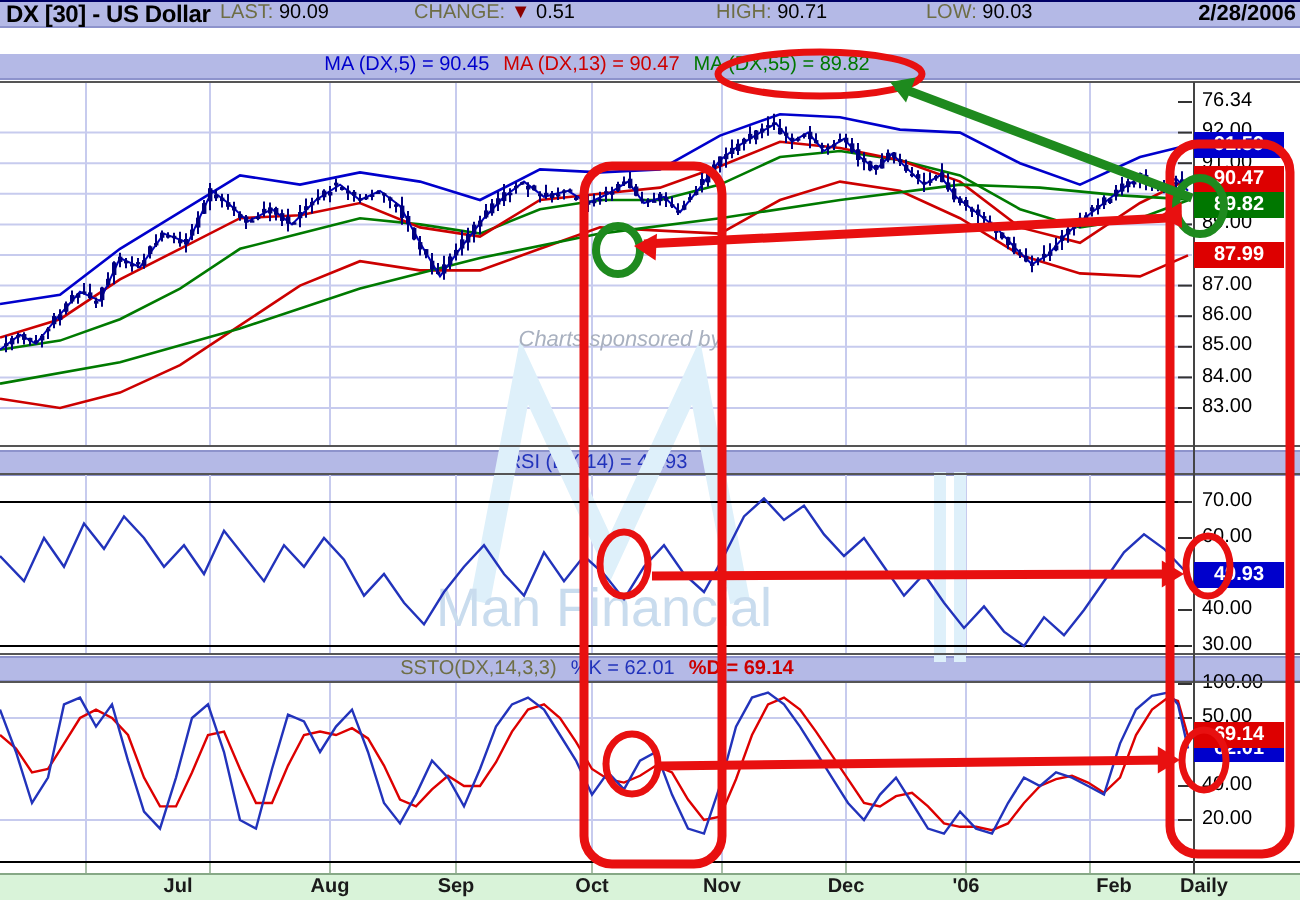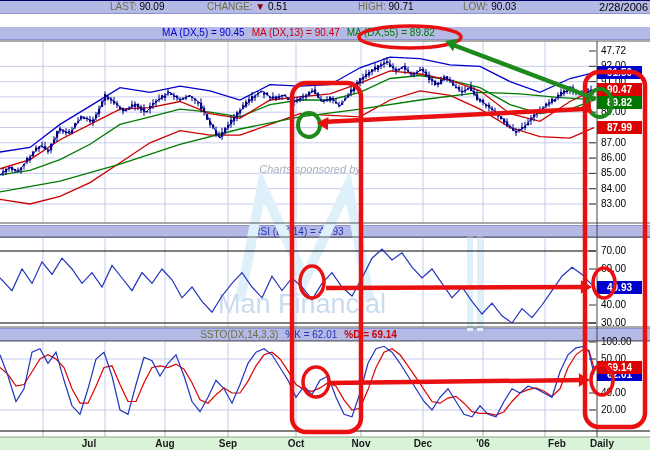--- a/index.html
+++ b/index.html
@@ -6,37 +6,38 @@
   .app{position:relative;width:650px;height:450px;background:#ffffff;overflow:hidden;
        font-family:"Liberation Sans",sans-serif;border-top:1px solid #000066;}
   .bar{position:absolute;left:0;width:650px;height:13px;background:#b4b9e6;
        border-bottom:1px solid #8d93cc;box-sizing:border-box;font-size:10px;line-height:12px;}
   .bar .inner{position:absolute;left:0;top:0;width:597px;height:12px;display:flex;
        justify-content:center;align-items:center;gap:7px;white-space:nowrap;}
   .c-olive{color:#6e6e46}.c-blue{color:#0000cc}.c-green{color:#007700}.c-red{color:#cc0000}
   .c-dkred{color:#8b0000}
   .q{position:absolute;top:0;white-space:nowrap;color:#000;}
   .title{font-weight:bold;font-size:12px;letter-spacing:-0.2px;}
-  .date{font-weight:normal;font-size:11px;}
+  .date{font-weight:bold;font-size:11px;}
   .tick{position:absolute;left:601px;width:48px;height:12px;font-size:10px;line-height:12px;color:#000;}
   .badge{position:absolute;left:597px;width:45px;height:13px;color:#fff;font-size:10px;
          font-weight:bold;text-align:center;line-height:13px;z-index:5;}
   .bg-blue{background:#0000cc}.bg-red{background:#dd0000}.bg-green{background:#007700}
   .months{position:absolute;left:0;top:436px;width:650px;height:14px;background:#d9f3d9;z-index:1;}
   .mon{position:absolute;top:1px;transform:translateX(-50%);font-size:10px;font-weight:bold;color:#1a1a1a;}
   svg.layer{position:absolute;left:0;top:0;pointer-events:none;}
   #chart{z-index:2}#anno{z-index:10}
   .panel-hit{position:absolute;left:0;width:597px;background:transparent;}
 </style>
 </head>
 <body>
 
 <div class="app">
 
   <div class="bar" style="top:0">
+    <span class="q title" style="left:3px">DX [30] - US Dollar</span>
     <span class="q" style="left:110px"><span class="c-olive">LAST:</span> <span>90.09</span></span>
     <span class="q" style="left:207px"><span class="c-olive">CHANGE:</span> <span class="c-dkred">▼</span> <span>0.51</span></span>
     <span class="q" style="left:358px"><span class="c-olive">HIGH:</span> <span>90.71</span></span>
     <span class="q" style="left:463px"><span class="c-olive">LOW:</span> <span>90.03</span></span>
     <span class="q date" style="right:2px">2/28/2006</span>
   </div>
 
 
   <div class="bar" style="top:26px">
     <span class="inner">
@@ -544,21 +545,21 @@
       <line x1="588" y1="86.92453455645591" x2="588" y2="94.46264322559199" stroke="#000080" stroke-width="1"></line>
       <rect x="587" y="90.08776470574774" width="2.2" height="1.2" fill="#000080"></rect>
       <line x1="591" y1="84.61527365732906" x2="591" y2="92.7837590445641" stroke="#000080" stroke-width="1"></line>
       <rect x="590" y="88.6882630029993" width="2.2" height="2.9667651123362333" fill="#000080"></rect>
       <polyline points="0,277.0 12,289.6 22,268.0 32,282.4 42,260.8 52,273.4 62,257.2 72,268.0 82,282.4 92,271.6 102,286.0 112,264.4 122,277.0 132,289.6 142,271.6 152,282.4 162,268.0 172,278.8 182,296.8 192,286.0 202,300.4 212,311.2 222,295.0 232,282.4 242,271.6 252,286.0 262,296.8 272,275.2 282,289.6 292,277.0 302,286.0 312,298.6 322,282.4 332,271.6 342,286.0 352,295.0 362,277.0 372,257.2 382,248.2 392,259.0 402,251.8 412,266.2 422,277.0 432,268.0 442,282.4 452,296.8 462,286.0 472,300.4 482,313.0 492,302.2 502,314.8 512,322.0 522,307.6 532,316.6 542,304.0 552,289.6 562,275.2 572,266.2 582,273.4 594,286.1" fill="none" stroke="#2233bb" stroke-width="1.2"></polyline>
       <polyline points="0,366.5 8,373.3 16,385.2 24,383.5 32,370.8 40,358.0 48,353.8 56,358.0 64,366.5 72,387.8 80,402.2 88,402.2 96,385.2 104,366.5 112,364.8 120,383.5 128,400.5 136,400.5 144,381.8 152,366.5 160,364.8 168,366.5 176,363.1 184,368.2 192,381.8 200,398.8 208,402.2 216,393.7 224,386.9 232,392.0 240,392.0 248,380.1 256,364.8 264,353.8 272,351.2 280,358.0 288,369.9 296,383.5 304,388.6 312,390.3 320,386.9 328,381.8 336,385.2 344,398.8 352,409.0 360,407.3 368,388.6 376,366.5 384,351.2 392,347.8 400,353.8 408,364.8 416,376.7 424,388.6 432,400.5 440,402.2 448,397.1 456,395.4 464,402.2 472,410.7 480,412.4 488,412.4 496,414.1 504,410.7 512,400.5 520,392.0 528,388.6 536,386.9 544,390.3 552,395.4 560,387.8 568,366.5 576,353.8 584,347.8 589,349.5 594,367.2" fill="none" stroke="#dd0000" stroke-width="1.2"></polyline>
       <polyline points="0,353.8 8,375.0 16,400.5 24,387.8 32,351.2 40,347.8 48,362.3 56,351.2 64,379.3 72,404.8 80,413.3 88,387.8 96,358.0 104,351.2 112,375.0 120,409.0 128,413.3 136,383.5 144,356.3 152,359.7 160,375.0 168,362.3 176,353.8 184,375.0 192,400.5 200,410.7 208,396.3 216,379.3 224,387.8 232,402.2 240,383.5 248,362.3 256,351.2 264,347.8 272,353.8 280,366.5 288,379.3 296,396.3 304,385.2 312,393.7 320,379.3 328,375.0 336,396.3 344,413.3 352,415.8 360,392.0 368,362.3 376,347.8 384,345.3 392,351.2 400,362.3 408,375.0 416,387.8 424,400.5 432,409.0 440,396.3 448,387.8 456,400.5 464,413.3 472,415.8 480,404.8 488,413.3 496,415.8 504,400.5 512,387.8 520,392.0 528,385.2 536,387.8 544,392.0 552,396.3 560,370.8 568,353.8 576,346.9 584,345.3 589,351.2 594,373.3" fill="none" stroke="#2233bb" stroke-width="1.2"></polyline>
     </svg>
 
   <div id="axis">
-      <div class="tick" style="top: 44px;">47.72</div>
+      <div class="tick" style="top: 44px;">76.34</div>
       <div class="tick" style="top: 59px;">92.00</div>
       <div class="tick" style="top: 75px;">91.00</div>
       <div class="tick" style="top: 105px;">89.00</div>
       <div class="tick" style="top: 136px;">87.00</div>
       <div class="tick" style="top: 151px;">86.00</div>
       <div class="tick" style="top: 166px;">85.00</div>
       <div class="tick" style="top: 182px;">84.00</div>
       <div class="tick" style="top: 197px;">83.00</div>
       <div class="tick" style="top: 244px;">70.00</div>
       <div class="tick" style="top: 262px;">60.00</div>

